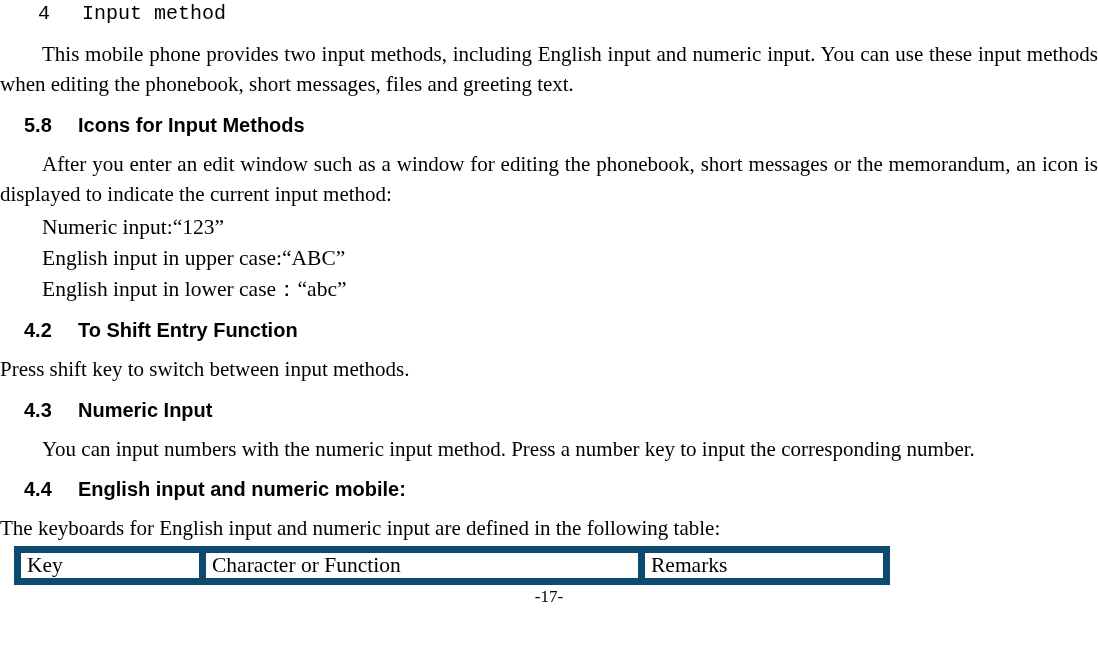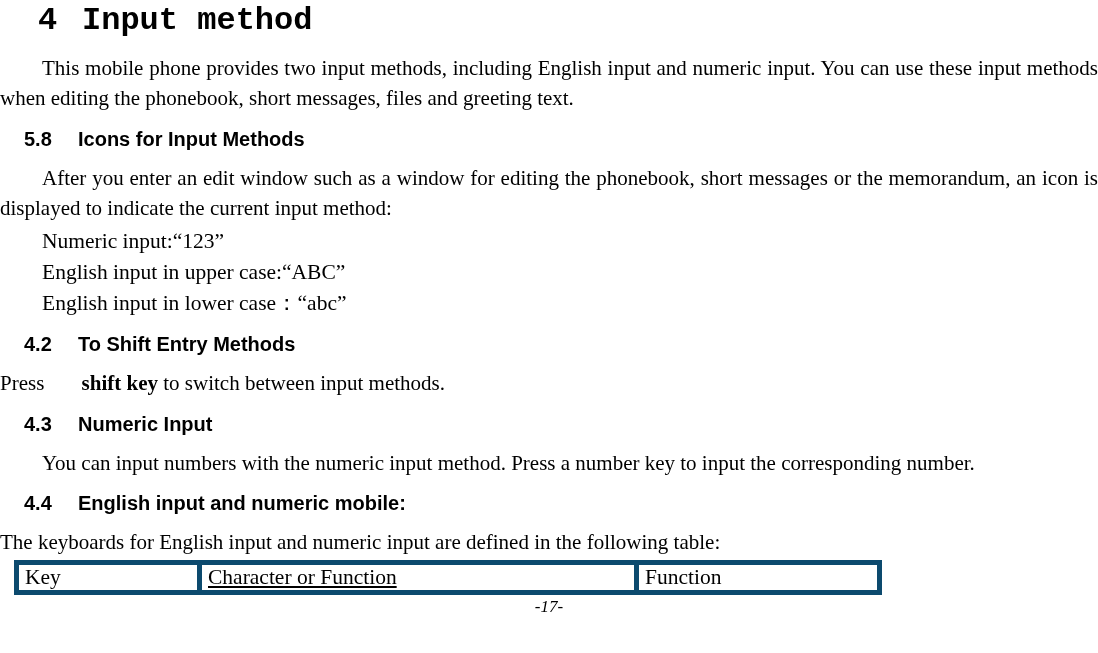--- a/index.html
+++ b/index.html
@@ -10,22 +10,22 @@
   color: #000;
   width: 1098px;
 }
 .page {
   width: 1098px;
   box-sizing: border-box;
   padding: 0 0 10px 0;
 }
 .h1 {
   font-family: Consolas, "Courier New", monospace;
-  font-weight: 700;
-  font-size: 32px;
+  font-weight: 400;
+  font-size: 20px;
   margin: 2px 0 14px 38px;
 }
 .h1 .num {
   display: inline-block;
   width: 44px;
 }
 .body-p {
   font-size: 21px;
   line-height: 1.45;
   margin: 0 0 2px 0;
@@ -46,41 +46,39 @@
 }
 .indent-block {
   margin-left: 42px;
   font-size: 21.5px;
   line-height: 1.45;
 }
 .indent-block p {
   margin: 0;
 }
 .bold {
-  font-weight: 700;
-  margin-left: 32px;
+  font-weight: 400;
 }
 table.key-table {
   border-collapse: collapse;
   margin: 2px 0 0 14px;
   font-size: 21.5px;
 }
 table.key-table td {
-  border: 5px solid #0c4a6e;
+  border: 7px solid #0c4a6e;
   padding: 0 6px;
   vertical-align: top;
 }
 .col-key { width: 166px; }
-.col-char { width: 420px; text-decoration: underline; }
+.col-char { width: 420px; }
 .col-rem { width: 226px; }
 .page-num {
   text-align: center;
   font-size: 17px;
   margin-top: 2px;
-  font-style: italic;
 }
 </style>
 </head>
 <body>
 <div class="page">
 
 <div class="h1">
   <span class="num">4</span><span>Input method</span>
 </div>
 
@@ -90,41 +88,41 @@
   <span class="num">5.8</span><span>Icons for Input Methods</span>
 </div>
 <p class="body-p first-indent">After you enter an edit window such as a window for editing the phonebook, short messages or the memorandum, an icon is displayed to indicate the current input method:</p>
 <div class="indent-block">
   <p>Numeric input:“123”</p>
   <p>English input in upper case:“ABC”</p>
   <p>English input in lower case：“abc”</p>
 </div>
 
 <div class="h2">
-  <span class="num">4.2</span><span>To Shift Entry Methods</span>
+  <span class="num">4.2</span><span>To Shift Entry Function</span>
 </div>
 <p class="body-p" style="text-indent:0;">
   <span>Press </span><span class="bold">shift key</span><span> to switch between input methods.</span>
 </p>
 
 <div class="h2">
   <span class="num">4.3</span><span>Numeric Input</span>
 </div>
 <p class="body-p first-indent">You can input numbers with the numeric input method. Press a number key to input the corresponding number.</p>
 
 <div class="h2">
   <span class="num">4.4</span><span>English input and numeric mobile:</span>
 </div>
 <p class="body-p" style="text-indent:0;">The keyboards for English input and numeric input are defined in the following table:</p>
 
 <table class="key-table">
   <tbody>
         <tr>
     <td class="col-key">Key</td>
     <td class="col-char">Character or Function</td>
-    <td class="col-rem">Function</td>
+    <td class="col-rem">Remarks</td>
   </tr>
 </tbody>
     </table>
 
 <div class="page-num">-17-</div>
 
 </div>
 
 </body></html>

